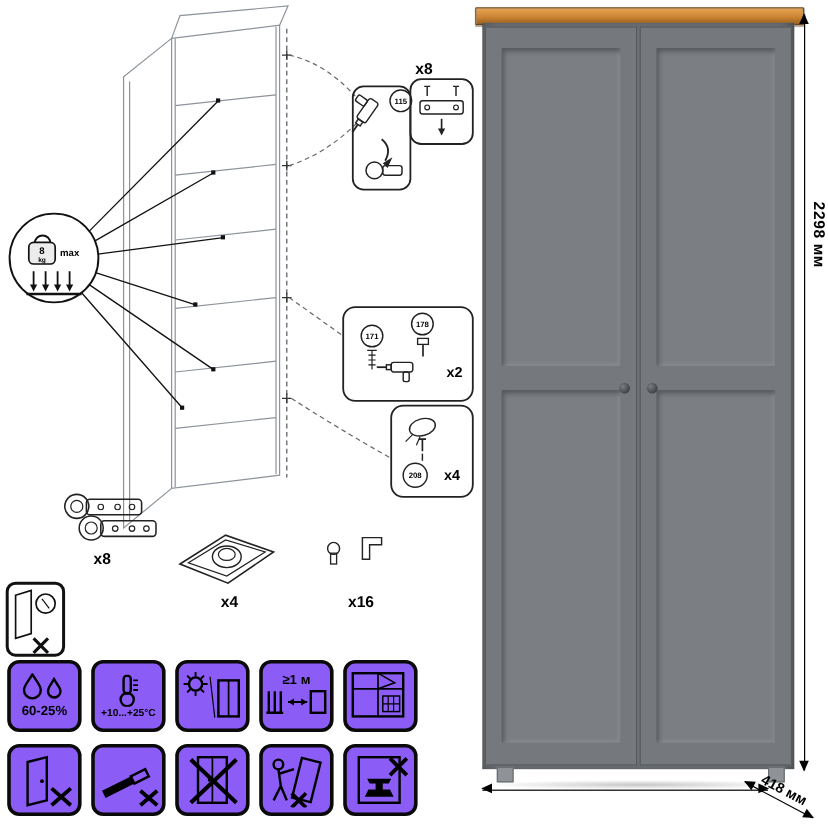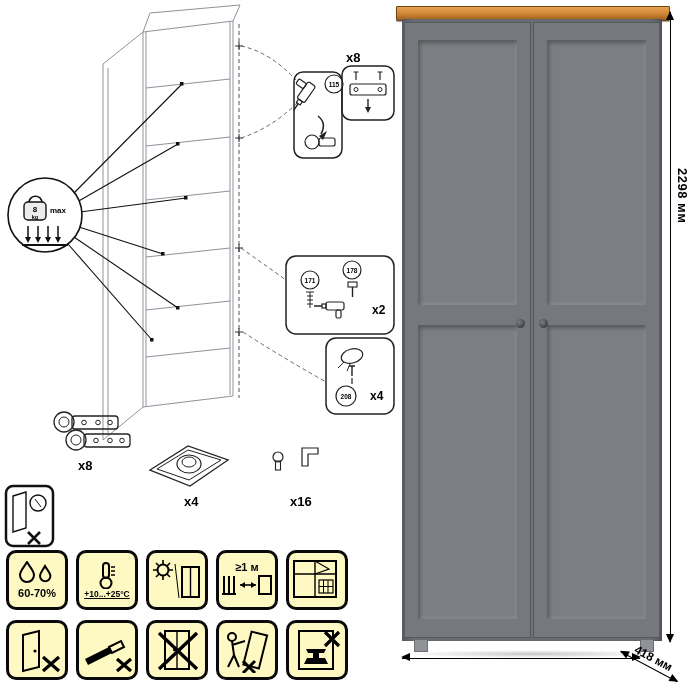--- a/index.html
+++ b/index.html
@@ -11,21 +11,21 @@
   .diagram text{font-family:"Liberation Sans","DejaVu Sans",sans-serif;}
   .badge{font-size:6.5px;font-weight:bold;fill:#000;stroke:none;text-anchor:middle;}
   .fz12{font-size:12px;font-weight:bold;fill:#000;stroke:none;}
   .fz13{font-size:13px;font-weight:bold;fill:#000;stroke:none;}
   .wt-big{font-size:8px;font-weight:bold;fill:#000;stroke:none;text-anchor:middle;}
   .wt-small{font-size:5.5px;font-weight:bold;fill:#000;stroke:none;text-anchor:middle;}
   .wt-max{font-size:8px;font-weight:bold;fill:#000;stroke:none;}
 
   
   .cbox{position:absolute;width:62px;height:60px;border:3px solid #0a0a0a;border-radius:10px;
-        box-sizing:border-box;background:#fef9c3;display:flex;flex-direction:column;
+        box-sizing:border-box;background:#8b5cf6;display:flex;flex-direction:column;
         align-items:center;justify-content:center;gap:1px;}
   .clabel{font-weight:bold;font-size:11px;line-height:1;}
   .clabel.small{font-size:8.5px;}
 
   
   .wardrobe{position:absolute;left:394px;top:4px;width:296px;height:670px;}
   .cornice{position:absolute;left:2px;top:2px;width:272px;height:13px;
     background:linear-gradient(180deg,#e7a350 0%,#cd8534 55%,#9a5f1e 100%);
     border:1px solid #6e4414;border-radius:1px;box-shadow:0 1px 1px rgba(0,0,0,.35);}
   .wbody{position:absolute;left:8px;top:15px;width:260px;height:622px;background:#6e7277;
@@ -224,24 +224,24 @@
       <path d="M35,499 l6,8" stroke-width="1"></path>
       <path d="M28,532 L40,544 M40,532 L28,544" stroke-width="2.6"></path>
     </g>
   </svg>
 
   <div class="cbox" style="left:6px;top:550px;">
     <svg width="44" height="26" viewBox="0 0 44 26">
       <path d="M12 1 C8.5 7 5 10 5 14 a7 7 0 0 0 14 0 C19 10 15.5 7 12 1 Z" fill="none" stroke="#000" stroke-width="2"></path>
       <path d="M30 5 C27.5 9.5 25 12 25 15 a5.2 5.2 0 0 0 10.4 0 C35.4 12 32.5 9.5 30 5 Z" fill="none" stroke="#000" stroke-width="2"></path>
     </svg>
-    <div class="clabel">60-70%</div>
-  </div>
-
-  <div class="cbox" style="left:76px;top:550px;text-decoration:underline;">
+    <div class="clabel">60-25%</div>
+  </div>
+
+  <div class="cbox" style="left:76px;top:550px;">
     <svg width="44" height="27" viewBox="0 0 44 27">
       <rect x="18" y="1" width="6" height="15" rx="3" fill="none" stroke="#000" stroke-width="2"></rect>
       <circle cx="21" cy="21" r="5.5" fill="none" stroke="#000" stroke-width="2"></circle>
       <path d="M26,5 h4 M26,9 h4 M26,13 h4" stroke="#000" stroke-width="1.5"></path>
     </svg>
     <div class="clabel small">+10...+25°C</div>
   </div>
 
   <div class="cbox" style="left:146px;top:550px;">
     <svg width="52" height="44" viewBox="0 0 52 44">

